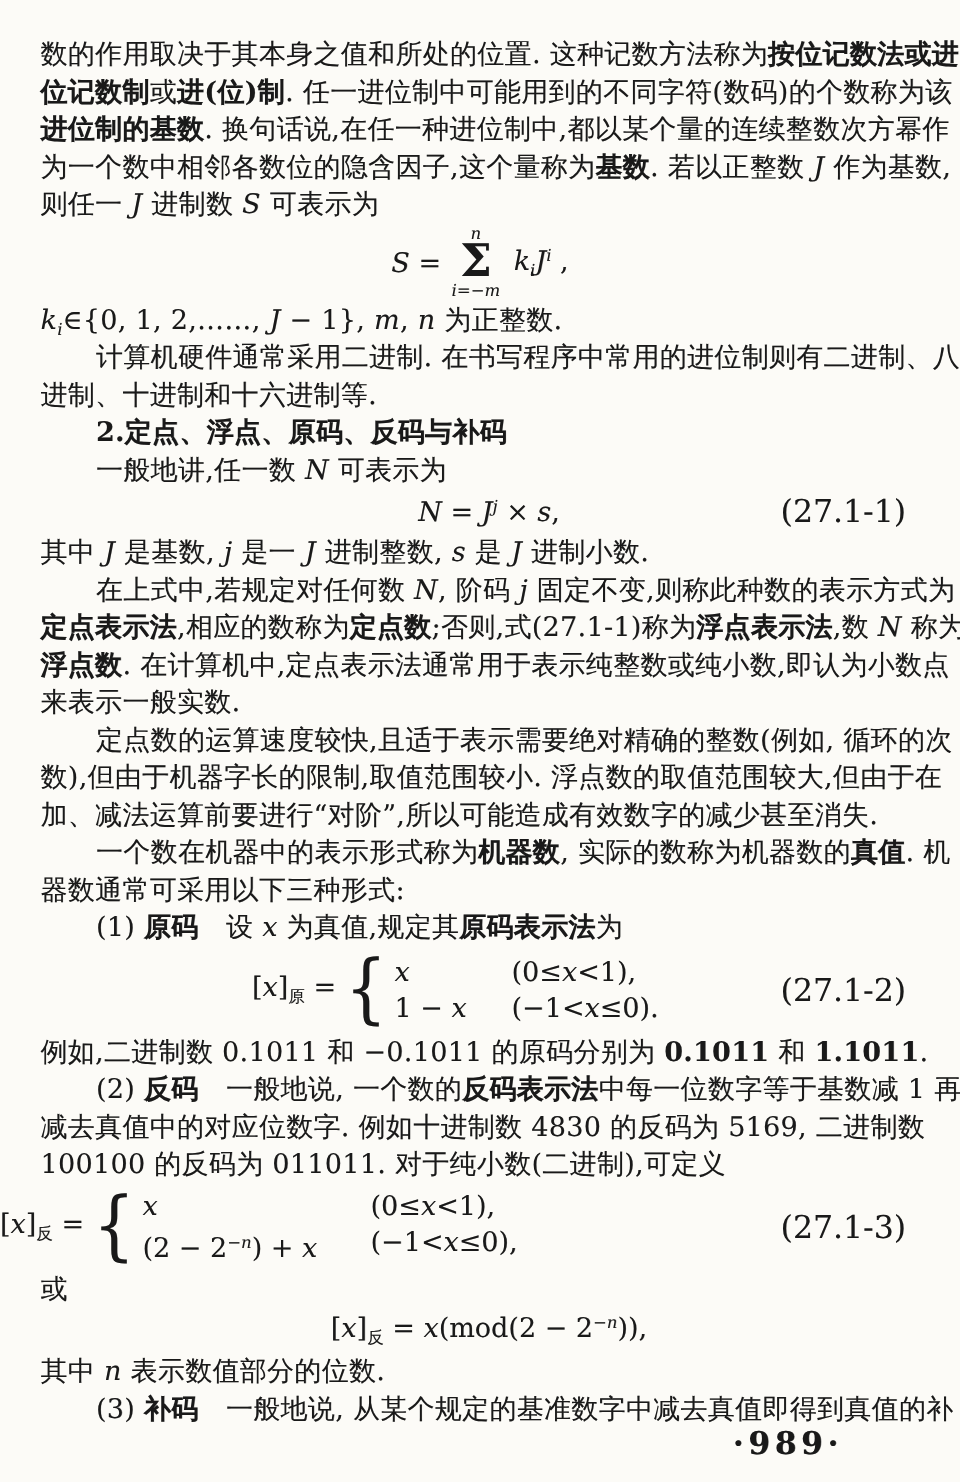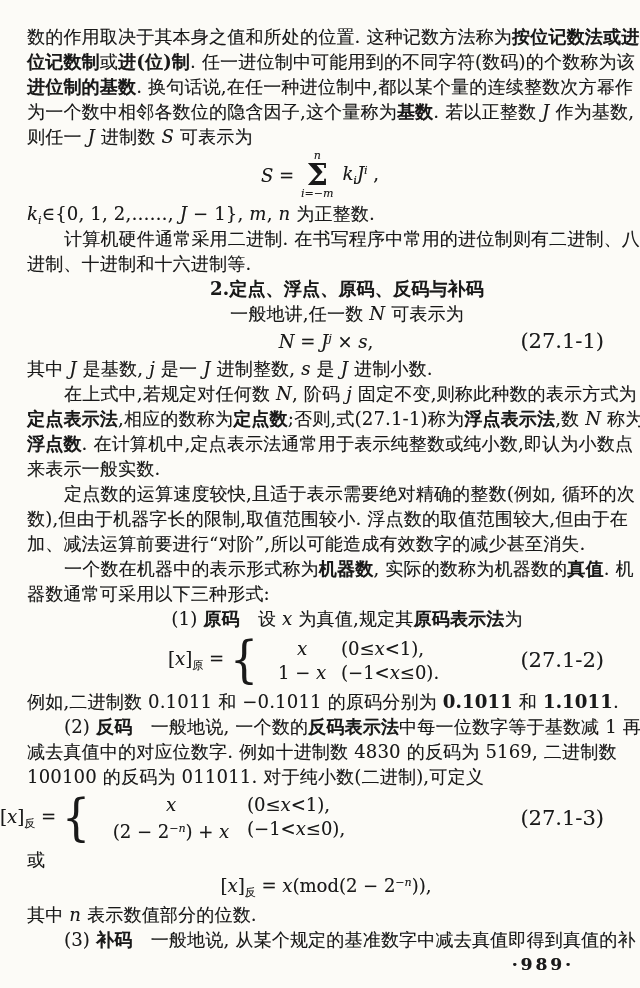--- a/index.html
+++ b/index.html
@@ -4,46 +4,46 @@
 <style>
   html,body{margin:0;padding:0;background:#d9d7d2;}
   .page{
     position:relative;width:640px;height:988px;margin:0 auto;
     background:#fcfbf7;color:#191919;overflow:hidden;
     font-family:"DejaVu Serif","Liberation Serif",serif;
   }
   .doc{padding-top:24px;text-shadow:0.2px 0.2px 0 rgba(0,0,0,0.35);}
   .line{height:25px;line-height:25px;padding-left:27px;padding-right:10px;
         white-space:nowrap;font-size:18px;letter-spacing:0.2px;}
-  .line.ind{padding-left:64px;text-align:center;}
+  .line.ind{padding-left:64px;}
   .b{font-weight:bold;}
   .i{font-style:italic;}
   .sub{font-size:11px;vertical-align:-4px;letter-spacing:0;}
   .sup{font-size:11px;vertical-align:6px;letter-spacing:0;}
   .fblock{position:relative;display:flex;align-items:center;justify-content:center;
           font-size:18px;white-space:nowrap;}
   .sum{height:52px;}
   .sigcol{display:inline-flex;flex-direction:column;align-items:center;margin:0 7px;}
   .lim{font-size:11px;line-height:12px;}
   .sigma{font-size:30px;line-height:26px;font-weight:bold;}
   .fbody{margin-left:2px;}
   .eqline{height:30px;padding-left:12px;}
   .eqnum{position:absolute;right:36px;top:50%;transform:translateY(-50%);font-size:21px;}
-  .cases{height:58px;justify-content:flex-start;text-align:center;}
+  .cases{height:58px;justify-content:flex-start;}
   .cases-a{padding-left:168px;}
   .cases-b{}
   .brace{font-size:44px;font-weight:400;margin:0 5px 0 6px;display:inline-block;
          transform:scaleY(1.15);line-height:1;}
   .crows{display:inline-flex;flex-direction:column;row-gap:1px;}
   .crow{display:flex;line-height:23px;}
   .cexpr{display:inline-block;}
   .cases-a .cexpr{min-width:78px;}
   .cases-b .cexpr{min-width:152px;}
-  .pagenum{position:absolute;right:66px;bottom:14px;font-weight:bold;
-           font-size:17px;letter-spacing:3px;text-shadow:0.3px 0.3px 0 rgba(0,0,0,0.5);}
+  .pagenum{position:absolute;right:78px;bottom:14px;font-weight:bold;
+           font-size:21px;letter-spacing:3px;text-shadow:0.3px 0.3px 0 rgba(0,0,0,0.5);}
 </style>
 </head>
 <body>
 
 <div class="page">
   <div id="doc" class="doc">
       <div class="line"><span>数的作用取决于其本身之值和所处的位置. 这种记数方法称为</span><span class="b">按位记数法或进</span></div>
       <div class="line"><span class="b">位记数制</span><span>或</span><span class="b">进(位)制</span><span>. 任一进位制中可能用到的不同字符(数码)的个数称为该</span></div>
       <div class="line"><span class="b">进位制的基数</span><span>. 换句话说,在任一种进位制中,都以某个量的连续整数次方幂作</span></div>
       <div class="line"><span>为一个数中相邻各数位的隐含因子,这个量称为</span><span class="b">基数</span><span>. 若以正整数 </span><span class="i">J</span><span> 作为基数,</span></div>

